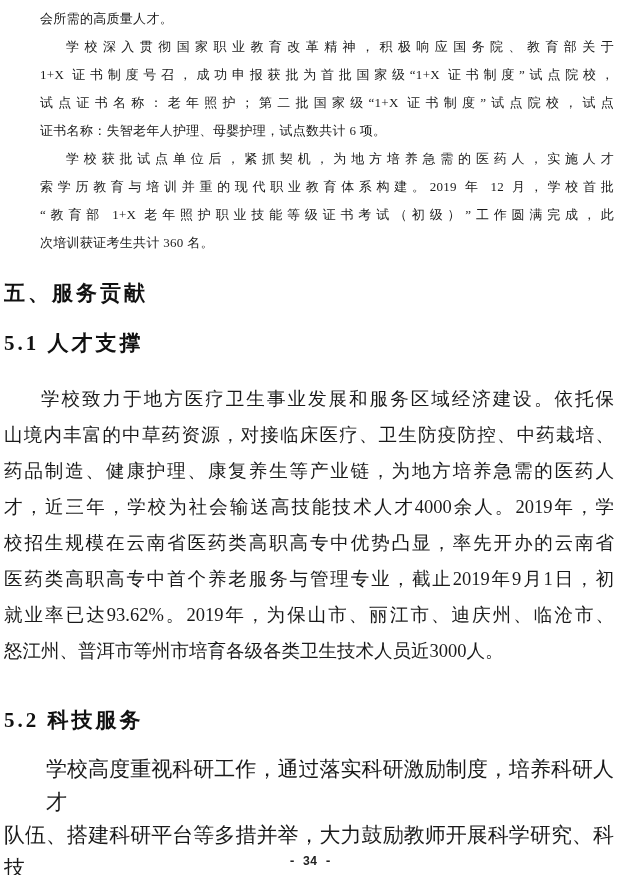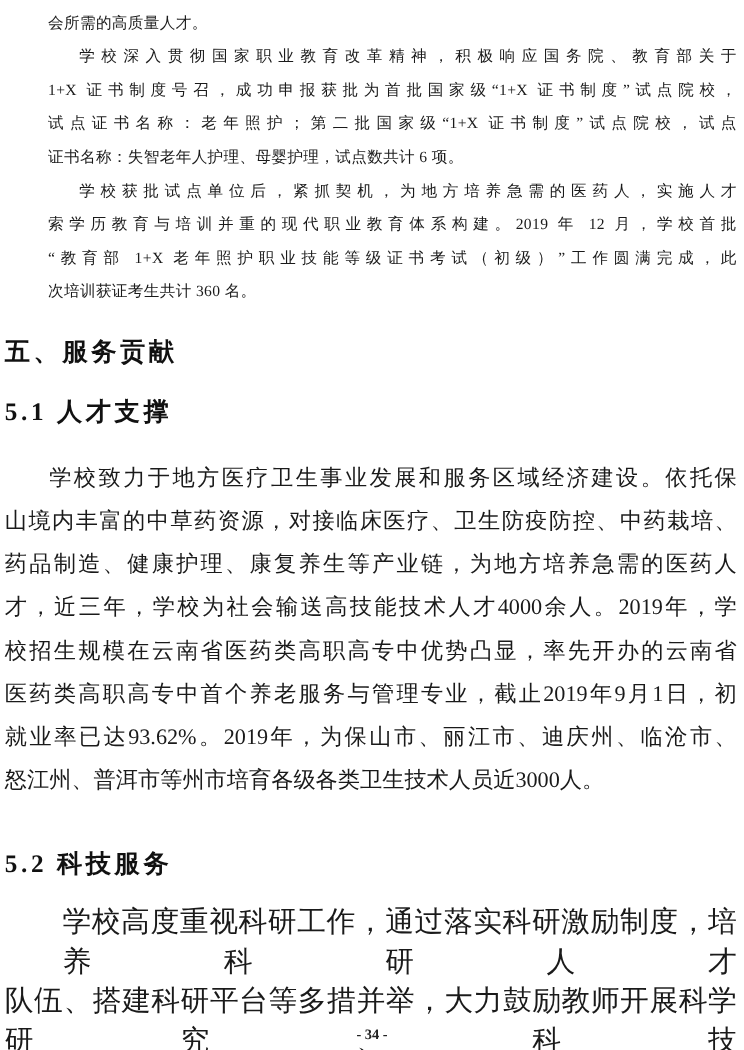--- a/index.html
+++ b/index.html
@@ -14,37 +14,37 @@
     padding: 5px 6px 0 4px;
   }
   .doc-body { width: 610px; }
 
   .line { min-height: 1em; }
   .line.justify { text-align: justify; text-align-last: justify; }
   .line.indent  { padding-left: 2em; }
 
   .paragraph.compact .line { font-size: 13px; line-height: 28px; letter-spacing: 0.3px; margin-left: 36px; }
   .paragraph.wide .line    { font-size: 18.5px; line-height: 36px; }
-  .paragraph.wide-tight .line { font-size: 24px; line-height: 33px; }
+  .paragraph.wide-tight .line { font-size: 21px; line-height: 33px; }
 
   .paragraph.wide { margin-top: 25px; }
   .paragraph.wide-tight { margin-top: 20px; }
 
   .heading {
     font-weight: bold; font-size: 21px; line-height: 26px;
     letter-spacing: 3px; color: #111;
   }
   .heading.chapter { margin-top: 23px; }
   .heading.section { margin-top: 24px; }
   .paragraph.wide + .heading.section { margin-top: 38px; }
 
   .footer {
     position: absolute; left: 0; right: 0; bottom: 6px;
     text-align: center;
-    font-family: Liberation Serif, serif;
+    font-family: Liberation Mono, monospace;
     font-weight: bold; font-size: 12px; line-height: 14px; color: #222;
   }
 </style>
 </head>
 <body>
 
 <div class="page">
   <div class="doc-body">
       <div class="paragraph compact">
         <div class="line">会所需的高质量人才。</div>

